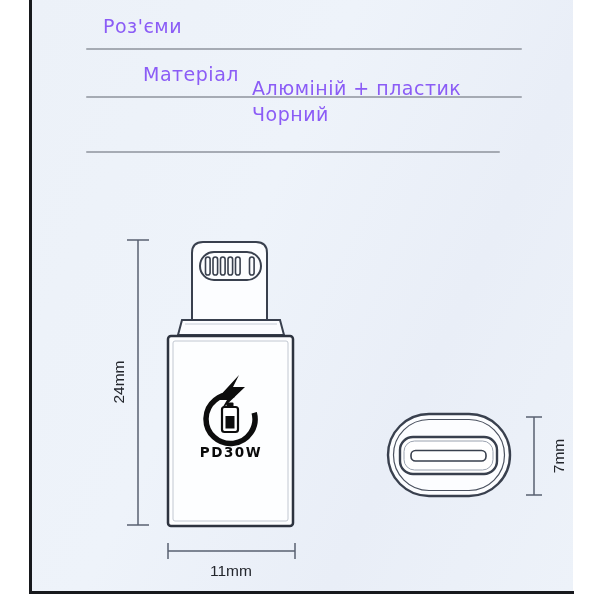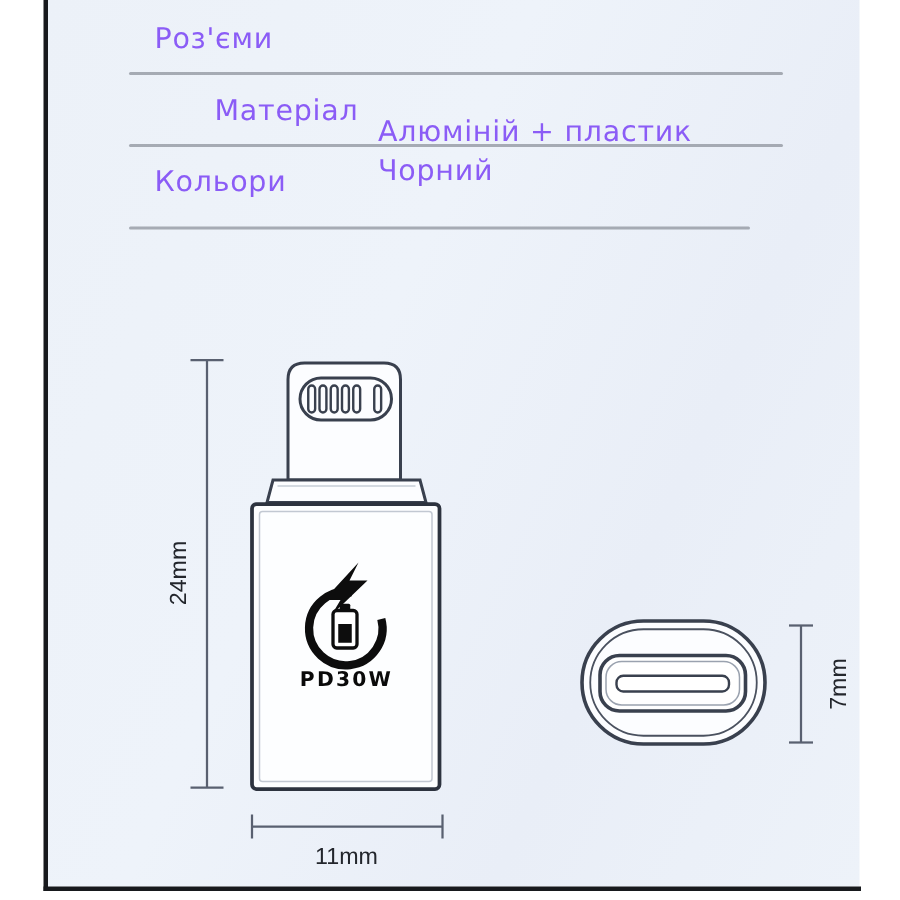--- a/index.html
+++ b/index.html
@@ -23,21 +23,20 @@
   <div class="frame-left"></div>
   <div class="frame-bottom"></div>
 
   <div class="cell" style="left:103px;top:15px;">Роз'єми</div>
   <div class="sep" style="left:86px;top:48px;width:436px;"></div>
 
   <div class="cell" style="left:103px;top:63px;margin-left:40px;">Матеріал</div>
   <div class="cell" style="left:252px;top:62px;margin-top:15px;">Алюміній + пластик</div>
   <div class="sep" style="left:86px;top:96px;width:436px;"></div>
 
-  <div class="cell" style="left:103px;top:110px;">Кольори</div>
   <div class="cell" style="left:252px;top:103px;">Чорний</div>
   <div class="sep" style="left:86px;top:151px;width:414px;"></div>
 
   <svg width="600" height="600" viewBox="0 0 600 600" style="position:absolute;left:0;top:0;">
 
     <g>
 
       <path d="M192,320 L192,253 Q192,242 203,242 L256,242 Q267,242 267,253 L267,320 Z" fill="#fcfdff" stroke="#39404e" stroke-width="2"></path>
 
       <rect x="200" y="252" width="61" height="28" rx="14" fill="none" stroke="#39404e" stroke-width="2"></rect>

